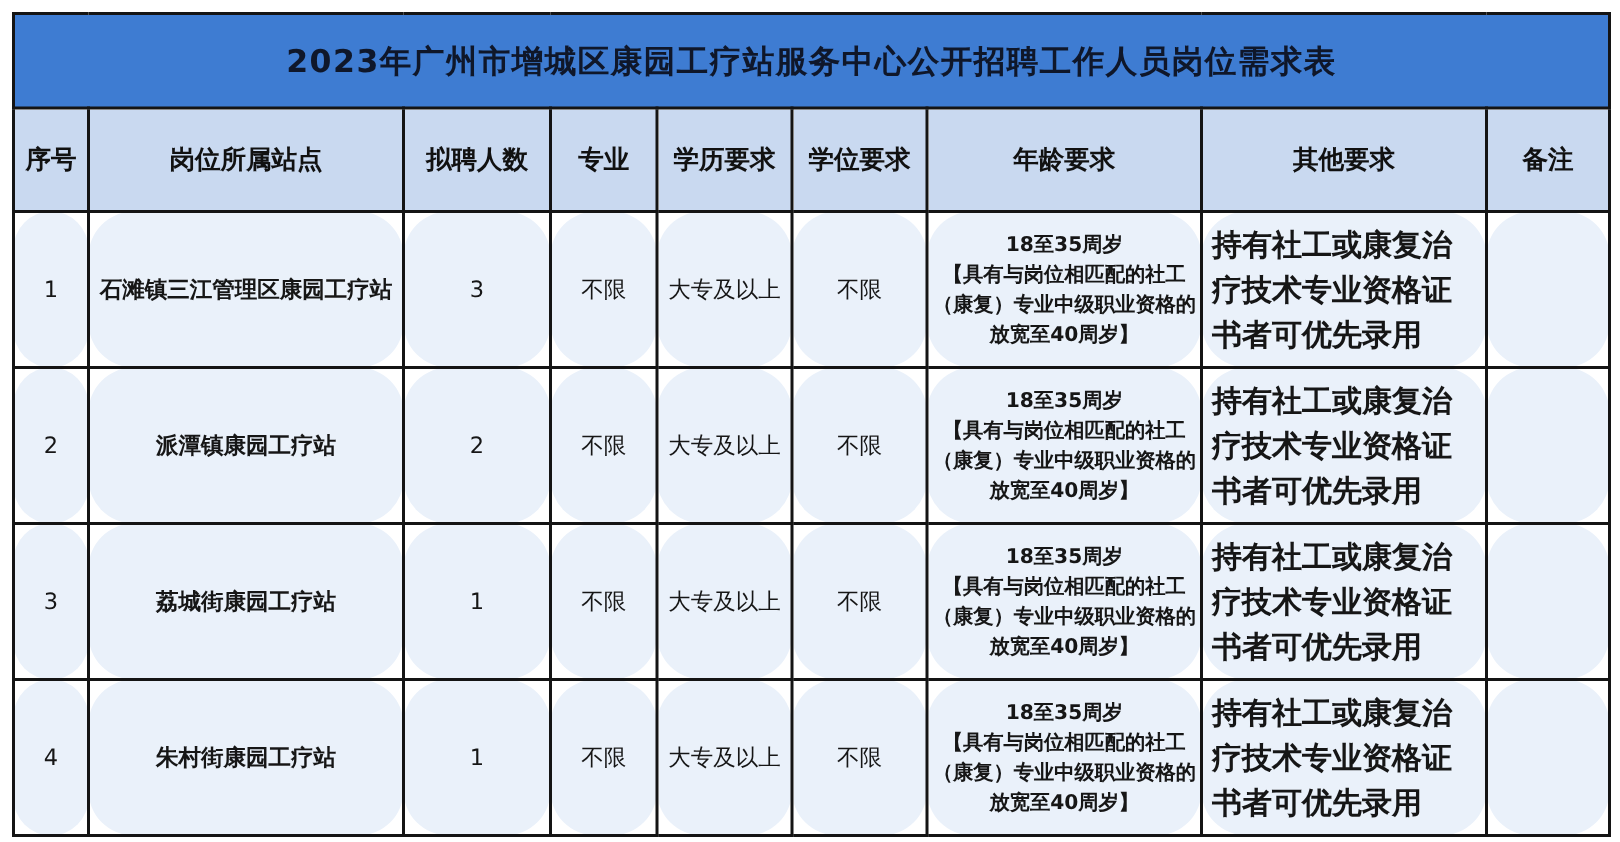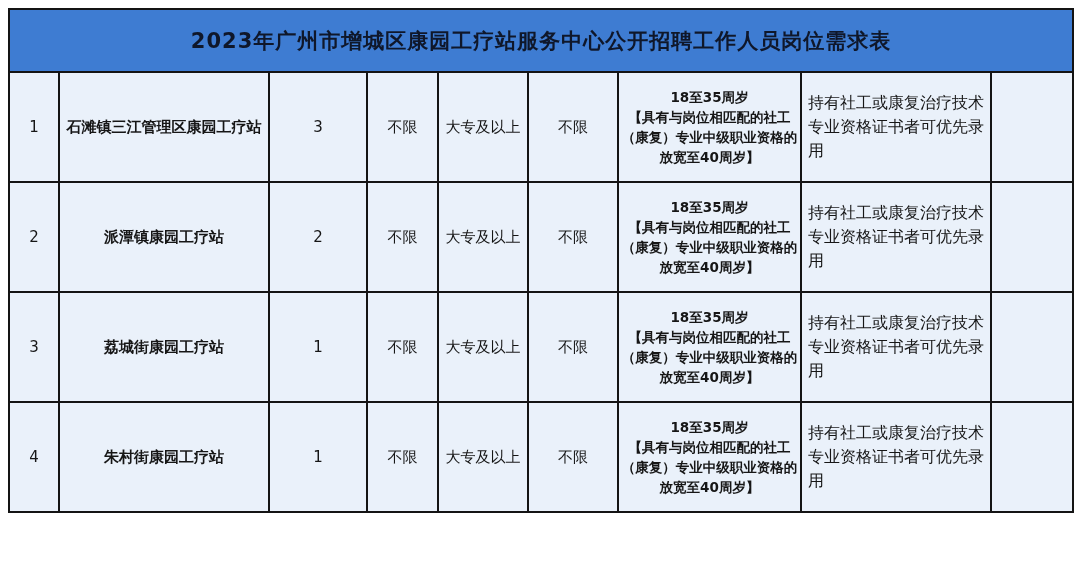--- a/index.html
+++ b/index.html
@@ -44,34 +44,35 @@
     vertical-align: middle;
     height: 69px;
   }
   tbody td {
     background: #eaf1fa;
     font-size: 15px;
     text-align: center;
     vertical-align: middle;
     height: 72px;
     padding: 2px 4px;
+    border-radius: 30px;
   }
   td.cell-age {
     font-size: 13.5px;
     line-height: 1.5;
     white-space: pre-line;
     font-weight: bold;
     padding: 2px 2px;
   }
   td.cell-other {
     text-align: left;
-    font-size: 16px;
-    font-weight: normal;
+    font-size: 20px;
+    font-weight: bold;
     line-height: 1.5;
-    padding: 18px 6px;
+    padding: 6px 6px;
   }
   td.cell-station, tr.header-row th { font-weight: bold; }
 </style>
 </head>
 <body>
 
 <div class="page">
   <table class="recruit">
     <colgroup>
       <col style="width:50px">
@@ -80,20 +81,31 @@
       <col style="width:71px">
         <col style="width:90px">
         <col style="width:90px">
       <col style="width:183px">
         <col style="width:190px">
         <col style="width:82px">
     </colgroup>
     <thead>
       <tr>
         <th class="title-cell" colspan="9">2023年广州市增城区康园工疗站服务中心公开招聘工作人员岗位需求表</th>
+      </tr>
+      <tr class="header-row">
+        <th>序号</th>
+        <th>岗位所属站点</th>
+        <th>拟聘人数</th>
+        <th>专业</th>
+        <th>学历要求</th>
+        <th>学位要求</th>
+        <th>年龄要求</th>
+        <th>其他要求</th>
+        <th>备注</th>
       </tr>
     </thead>
     <tbody>
       <tr>
         <td class="cell-no">1</td>
         <td class="cell-station">石滩镇三江管理区康园工疗站</td>
         <td class="cell-count">3</td>
         <td class="cell-major">不限</td>
         <td class="cell-edu">大专及以上</td>
         <td class="cell-degree">不限</td>

